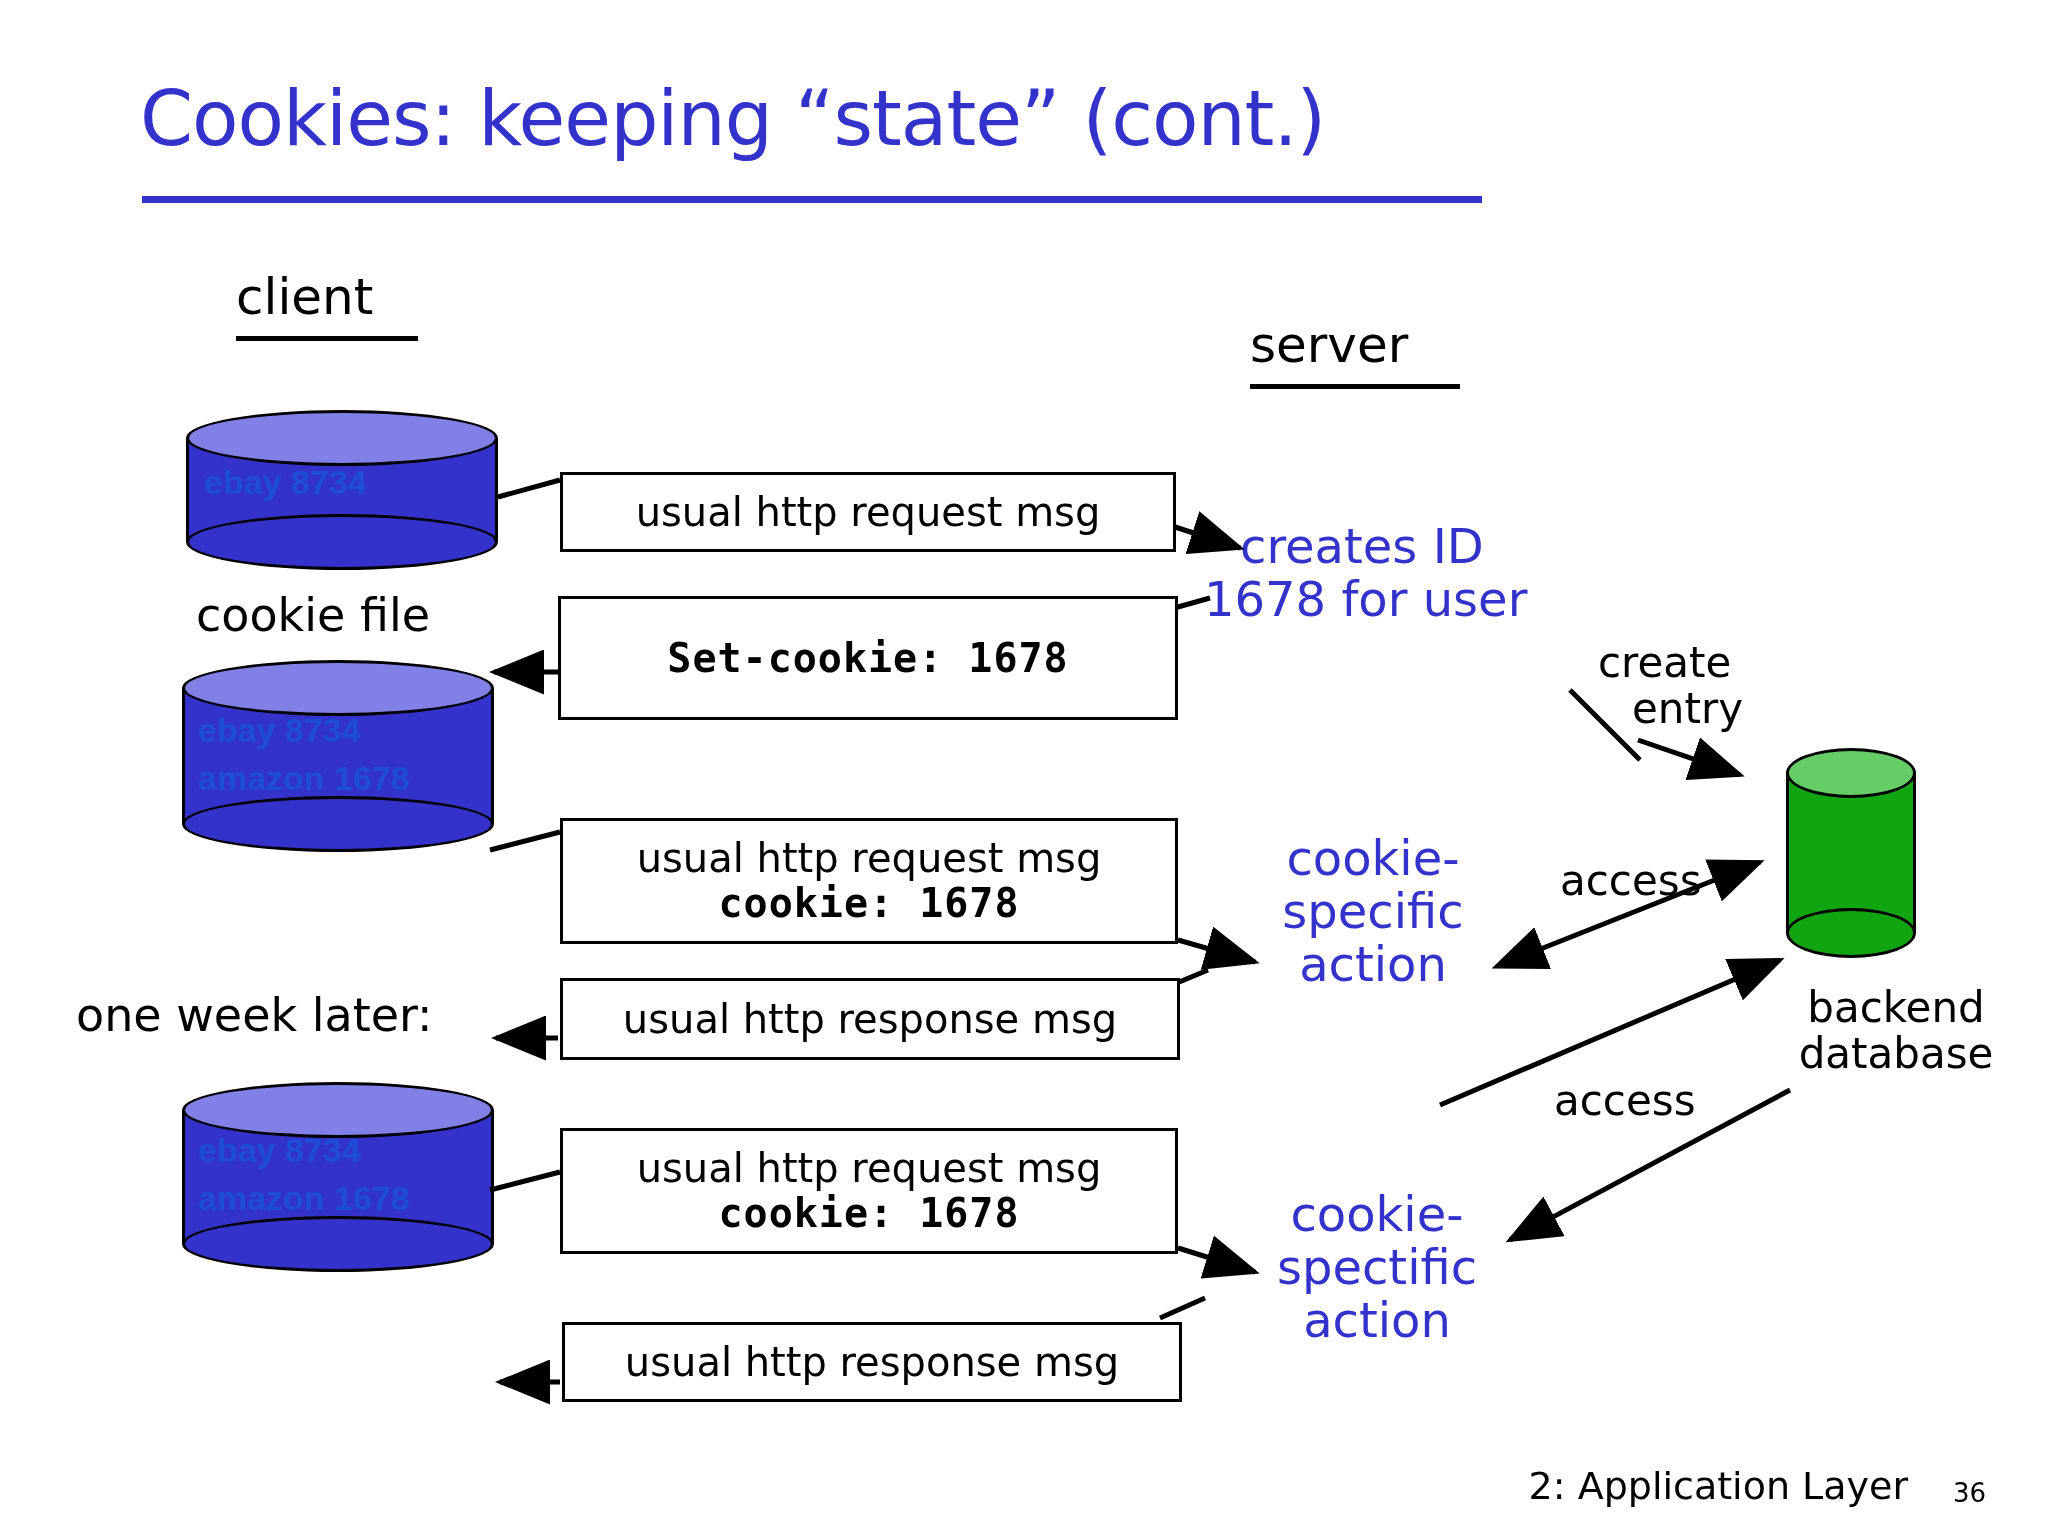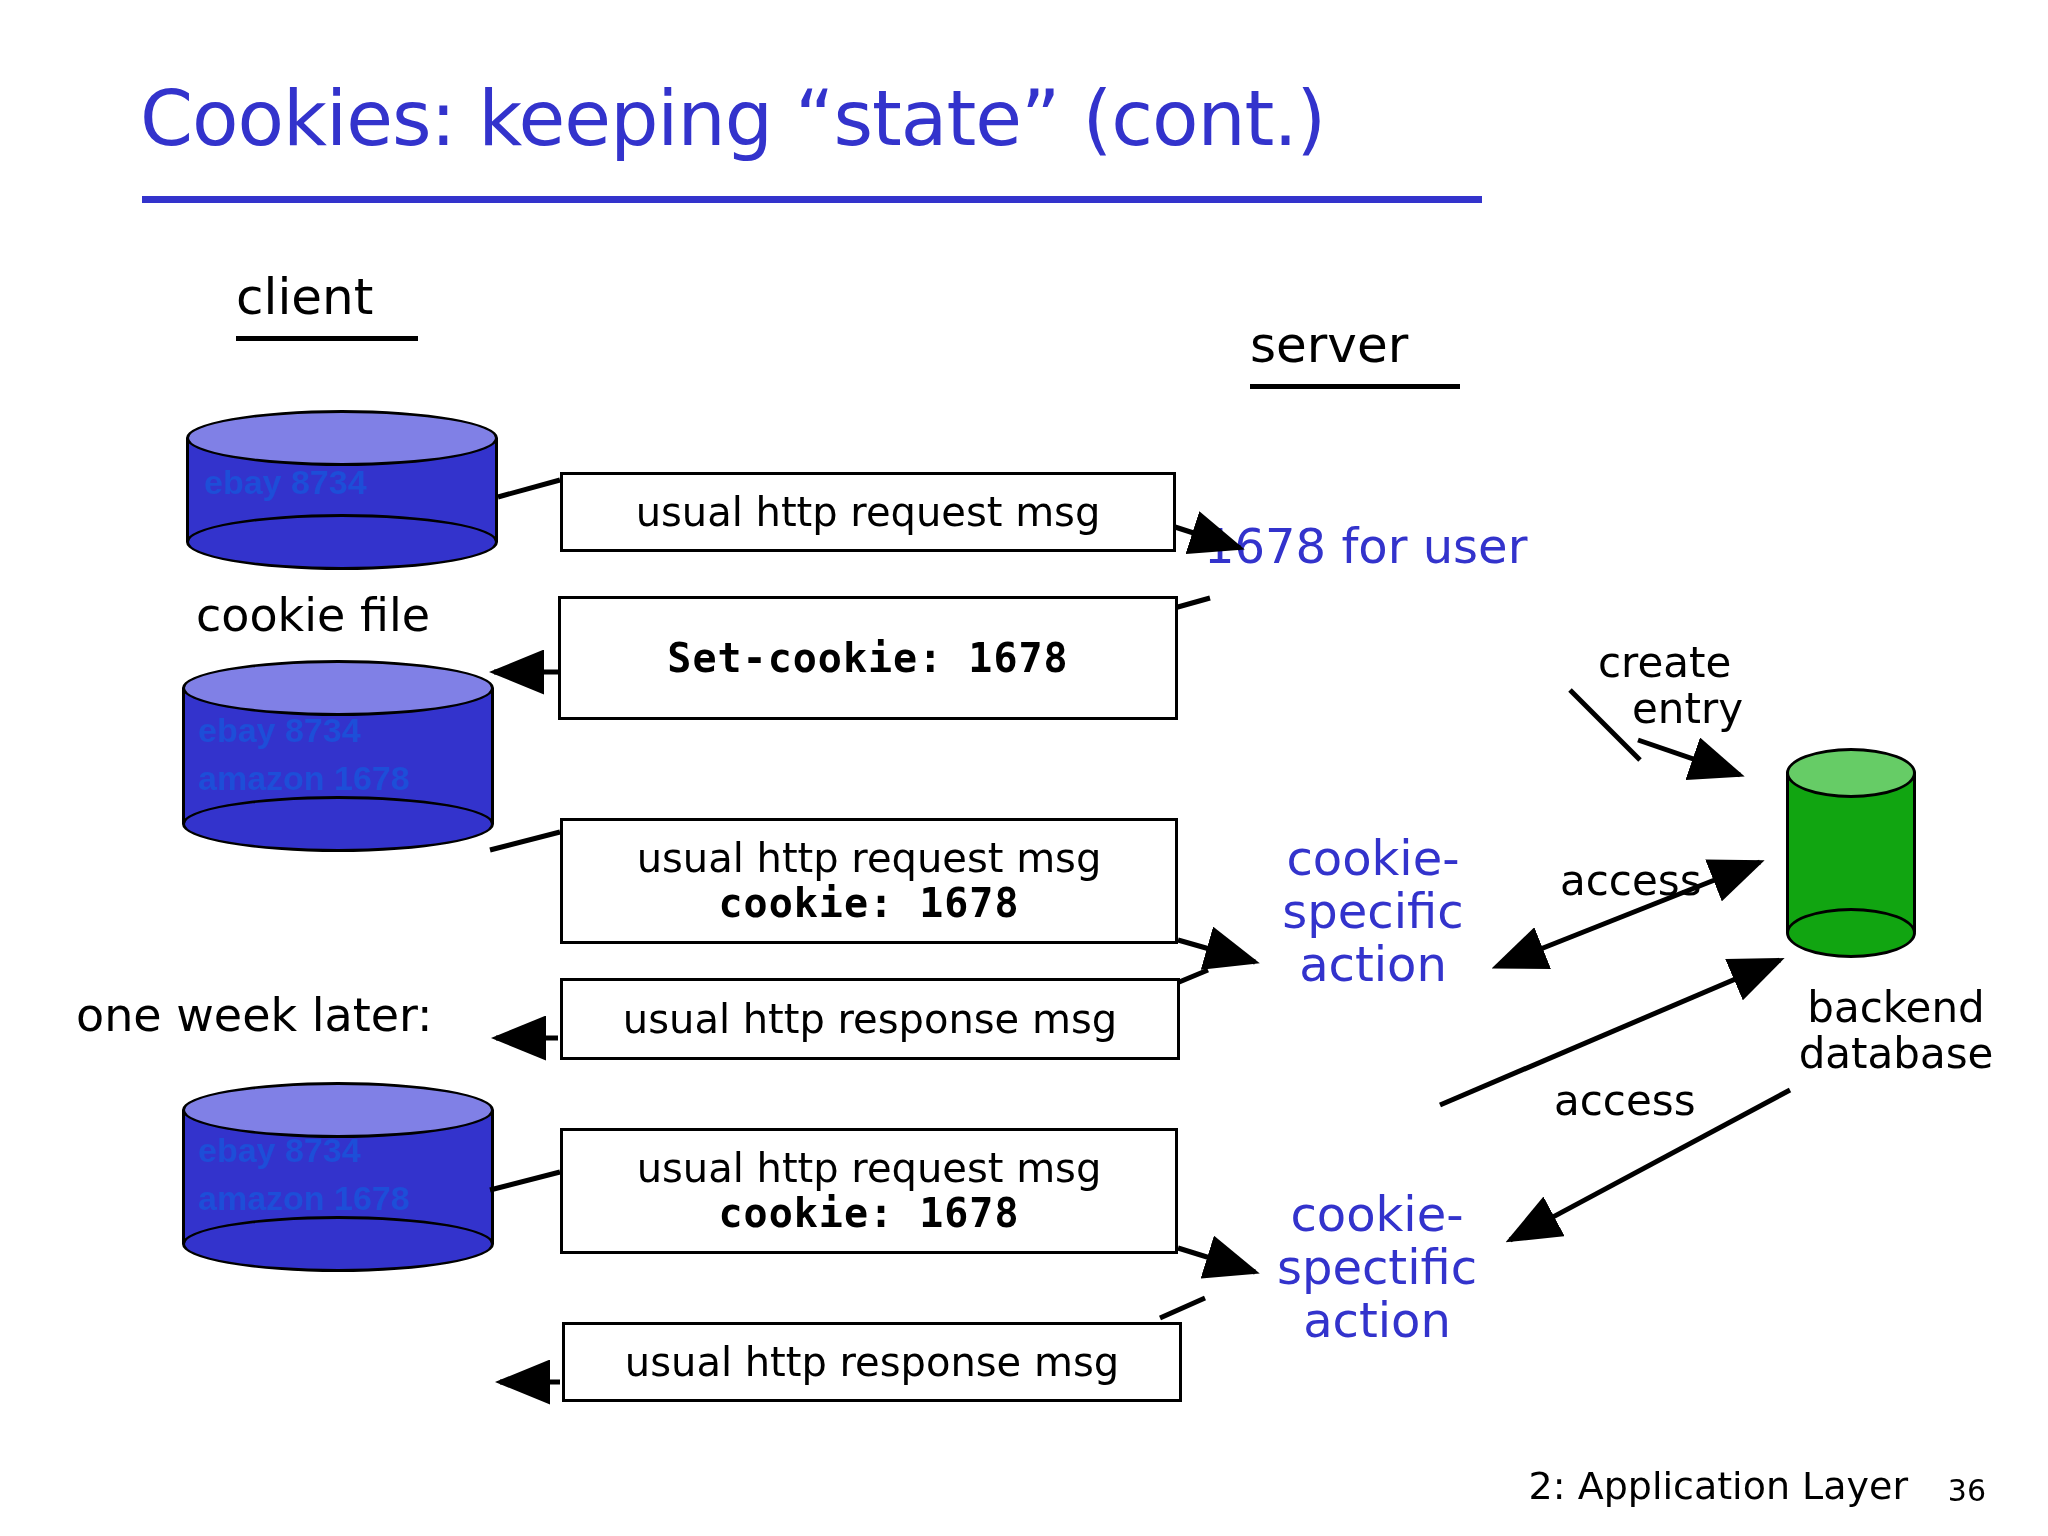--- a/index.html
+++ b/index.html
@@ -143,21 +143,21 @@
     bottom: 28px;
     font-family: "DejaVu Sans", sans-serif;
     font-size: 38px;
     color: #000000;
     white-space: nowrap;
   }
   #footer-page {
     right: 62px;
     bottom: 28px;
     font-family: "DejaVu Sans", sans-serif;
-    font-size: 30px;
+    font-size: 26px;
     color: #000000;
     white-space: nowrap;
     margin-left: 16px;
   }
 </style>
 </head>
 <body>
 
 <div class="abs" id="slide-title">Cookies: keeping “state” (cont.)</div>
 <div class="abs" id="slide-title-rule"></div>
@@ -256,20 +256,21 @@
 <div class="msg-box" style="left:560px; top:1128px; width:618px; height:126px;">
   <div class="msg-line">usual http request msg</div>
   <div class="msg-line-mono">cookie: 1678</div>
 </div>
 
 <div class="msg-box" style="left:562px; top:1322px; width:620px; height:80px;">
   <div class="msg-line">usual http response msg</div>
 </div>
 
 <div class="note note-blue note-center" style="left:1204px; top:520px; width:390px; text-align:left;">
+  <div style="padding-left:36px;">creates ID</div>
   <div>1678 for user</div>
 </div>
 
 <div class="note note-black" style="left:1598px; top:640px;">
   <div>create</div>
   <div style="padding-left:34px;">entry</div>
 </div>
 
 <div class="note note-blue note-center" style="left:1258px; top:832px; width:230px;">
   <div>cookie-</div>

